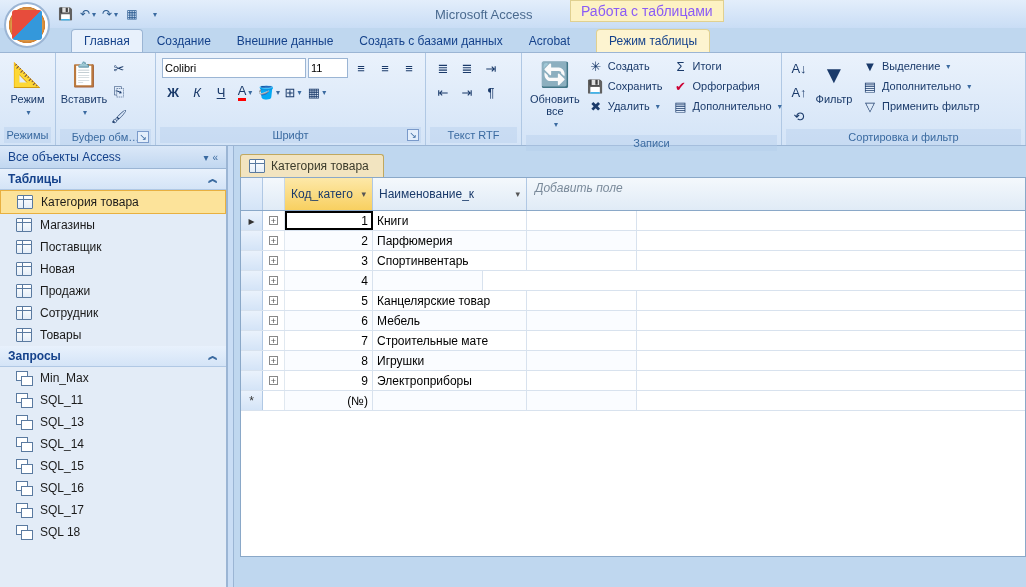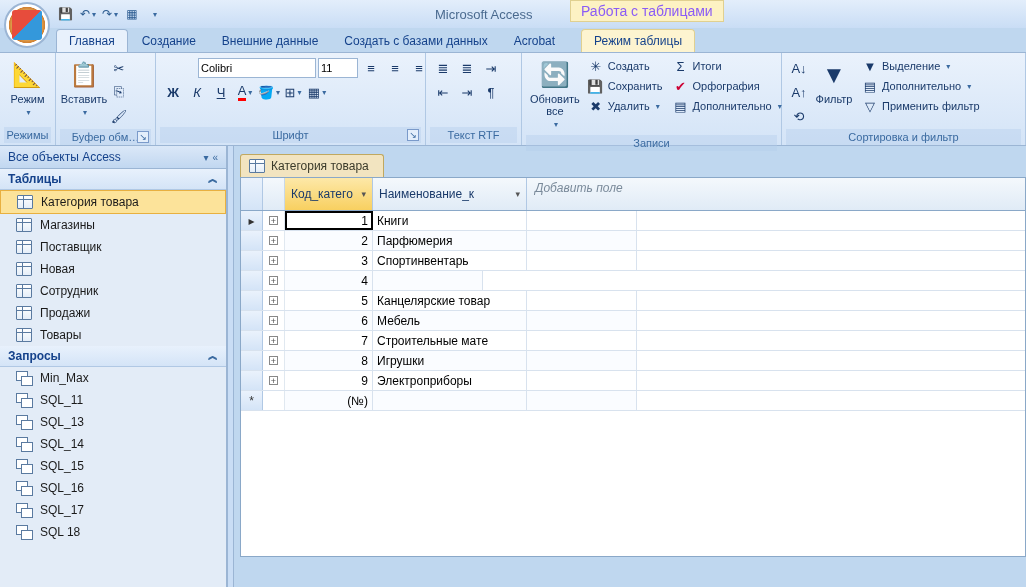--- a/index.html
+++ b/index.html
@@ -11,21 +11,21 @@
 .office-btn-inner { width: 30px; height: 30px; background: linear-gradient(135deg, #e74c3c 0 50%, #3498db 0 100%); border-radius: 3px; }
 .qat { margin-left: 56px; display: flex; align-items: center; gap: 2px; }
 .qat-item { width: 20px; height: 20px; display: flex; align-items: center; justify-content: center; color: #2a5a8f; border-radius: 2px; }
 .app-title { position: absolute; left: 50%; transform: translateX(-80%); color: #4a6a8f; font-size: 13px; }
 .ctx-title-wrap { position: absolute; left: 570px; top: 0; }
 .ctx-title { background: #fdf2c3; border: 1px solid #e0d090; padding: 2px 10px; color: #8b5cf6; font-size: 14px; }
 
 
 .tabs-row { height: 24px; display: flex; align-items: flex-end; padding-left: 56px; }
 .tab { padding: 4px 12px; color: #15428b; font-size: 12px; cursor: pointer; border-top-left-radius: 4px; border-top-right-radius: 4px; margin-right: 2px; }
-.tab.active { background: #e8f1fc; border: 1px solid #9bb5d4; border-bottom: none; }
+.tab.active { background: #e8f1fc; border: 1px solid #9bb5d4; border-bottom: none; margin-left: 15px; }
 .tab.ctx { background: #fdf4d0; border: 1px solid #e0d090; border-bottom: none; margin-left: 12px; }
 
 
 .ribbon { background: linear-gradient(#eaf2fc, #d4e4f7); border-top: 1px solid #9bb5d4; border-bottom: 1px solid #9bb5d4; height: 94px; display: flex; }
 .group { border-right: 1px solid #b0c8e4; display: flex; flex-direction: column; padding: 2px 4px; }
 .group-body { flex: 1; display: flex; align-items: flex-start; gap: 2px; padding: 2px; }
 .group-label { text-align: center; color: #3a6aa0; font-size: 11px; padding: 2px 0; background: rgba(180,205,235,.4); position: relative; }
 .group-label .dlg { position: absolute; right: 2px; top: 2px; width: 12px; height: 12px; border: 1px solid #7a9aca; font-size: 9px; line-height: 10px; color: #3a6aa0; background: #e3eefb; }
 .big-btn { width: 44px; display: flex; flex-direction: column; align-items: center; gap: 2px; padding: 2px; color: #1a3a6a; text-align: center; line-height: 12px; font-size: 11px; }
 .big-btn .ico { width: 32px; height: 32px; display: flex; align-items: center; justify-content: center; font-size: 24px; }
@@ -139,21 +139,21 @@
             <span>🖌</span>
           </div>
       </div>
     </div>
     <div class="group-label"><span>Буфер обм…</span><span class="dlg">↘</span></div>
   </div>
 
   <div class="group" style="width:270px">
     <div class="group-body col" style="width:100%">
       <div class="row">
-        <input class="combo" style="width: 118px; margin-left: 36px;" value="Colibri">
+        <input class="combo" style="width: 144px;" value="Colibri">
         <input class="combo" style="width: 40px;" value="11">
         <div class="small-btn">≡</div>
         <div class="small-btn">≡</div>
         <div class="small-btn">≡</div>
       </div>
       <div class="row">
         <div class="small-btn">
             <b>Ж</b>
           </div>
         <div class="small-btn">
@@ -294,25 +294,25 @@
         <div class="nav-item">
           <span class="tbl-ico"></span>
           <span>Поставщик</span>
         </div>
         <div class="nav-item">
           <span class="tbl-ico"></span>
           <span>Новая</span>
         </div>
         <div class="nav-item">
           <span class="tbl-ico"></span>
+          <span>Продажи</span>
+        </div>
+        <div class="nav-item">
+          <span class="tbl-ico"></span>
           <span>Сотрудник</span>
-        </div>
-        <div class="nav-item">
-          <span class="tbl-ico"></span>
-          <span>Продажи</span>
         </div>
         <div class="nav-item">
           <span class="tbl-ico"></span>
           <span>Товары</span>
         </div>
       </div>
     <div class="nav-group-hdr">
       <span>Запросы</span>
       <span class="chev">︽</span>
     </div>

